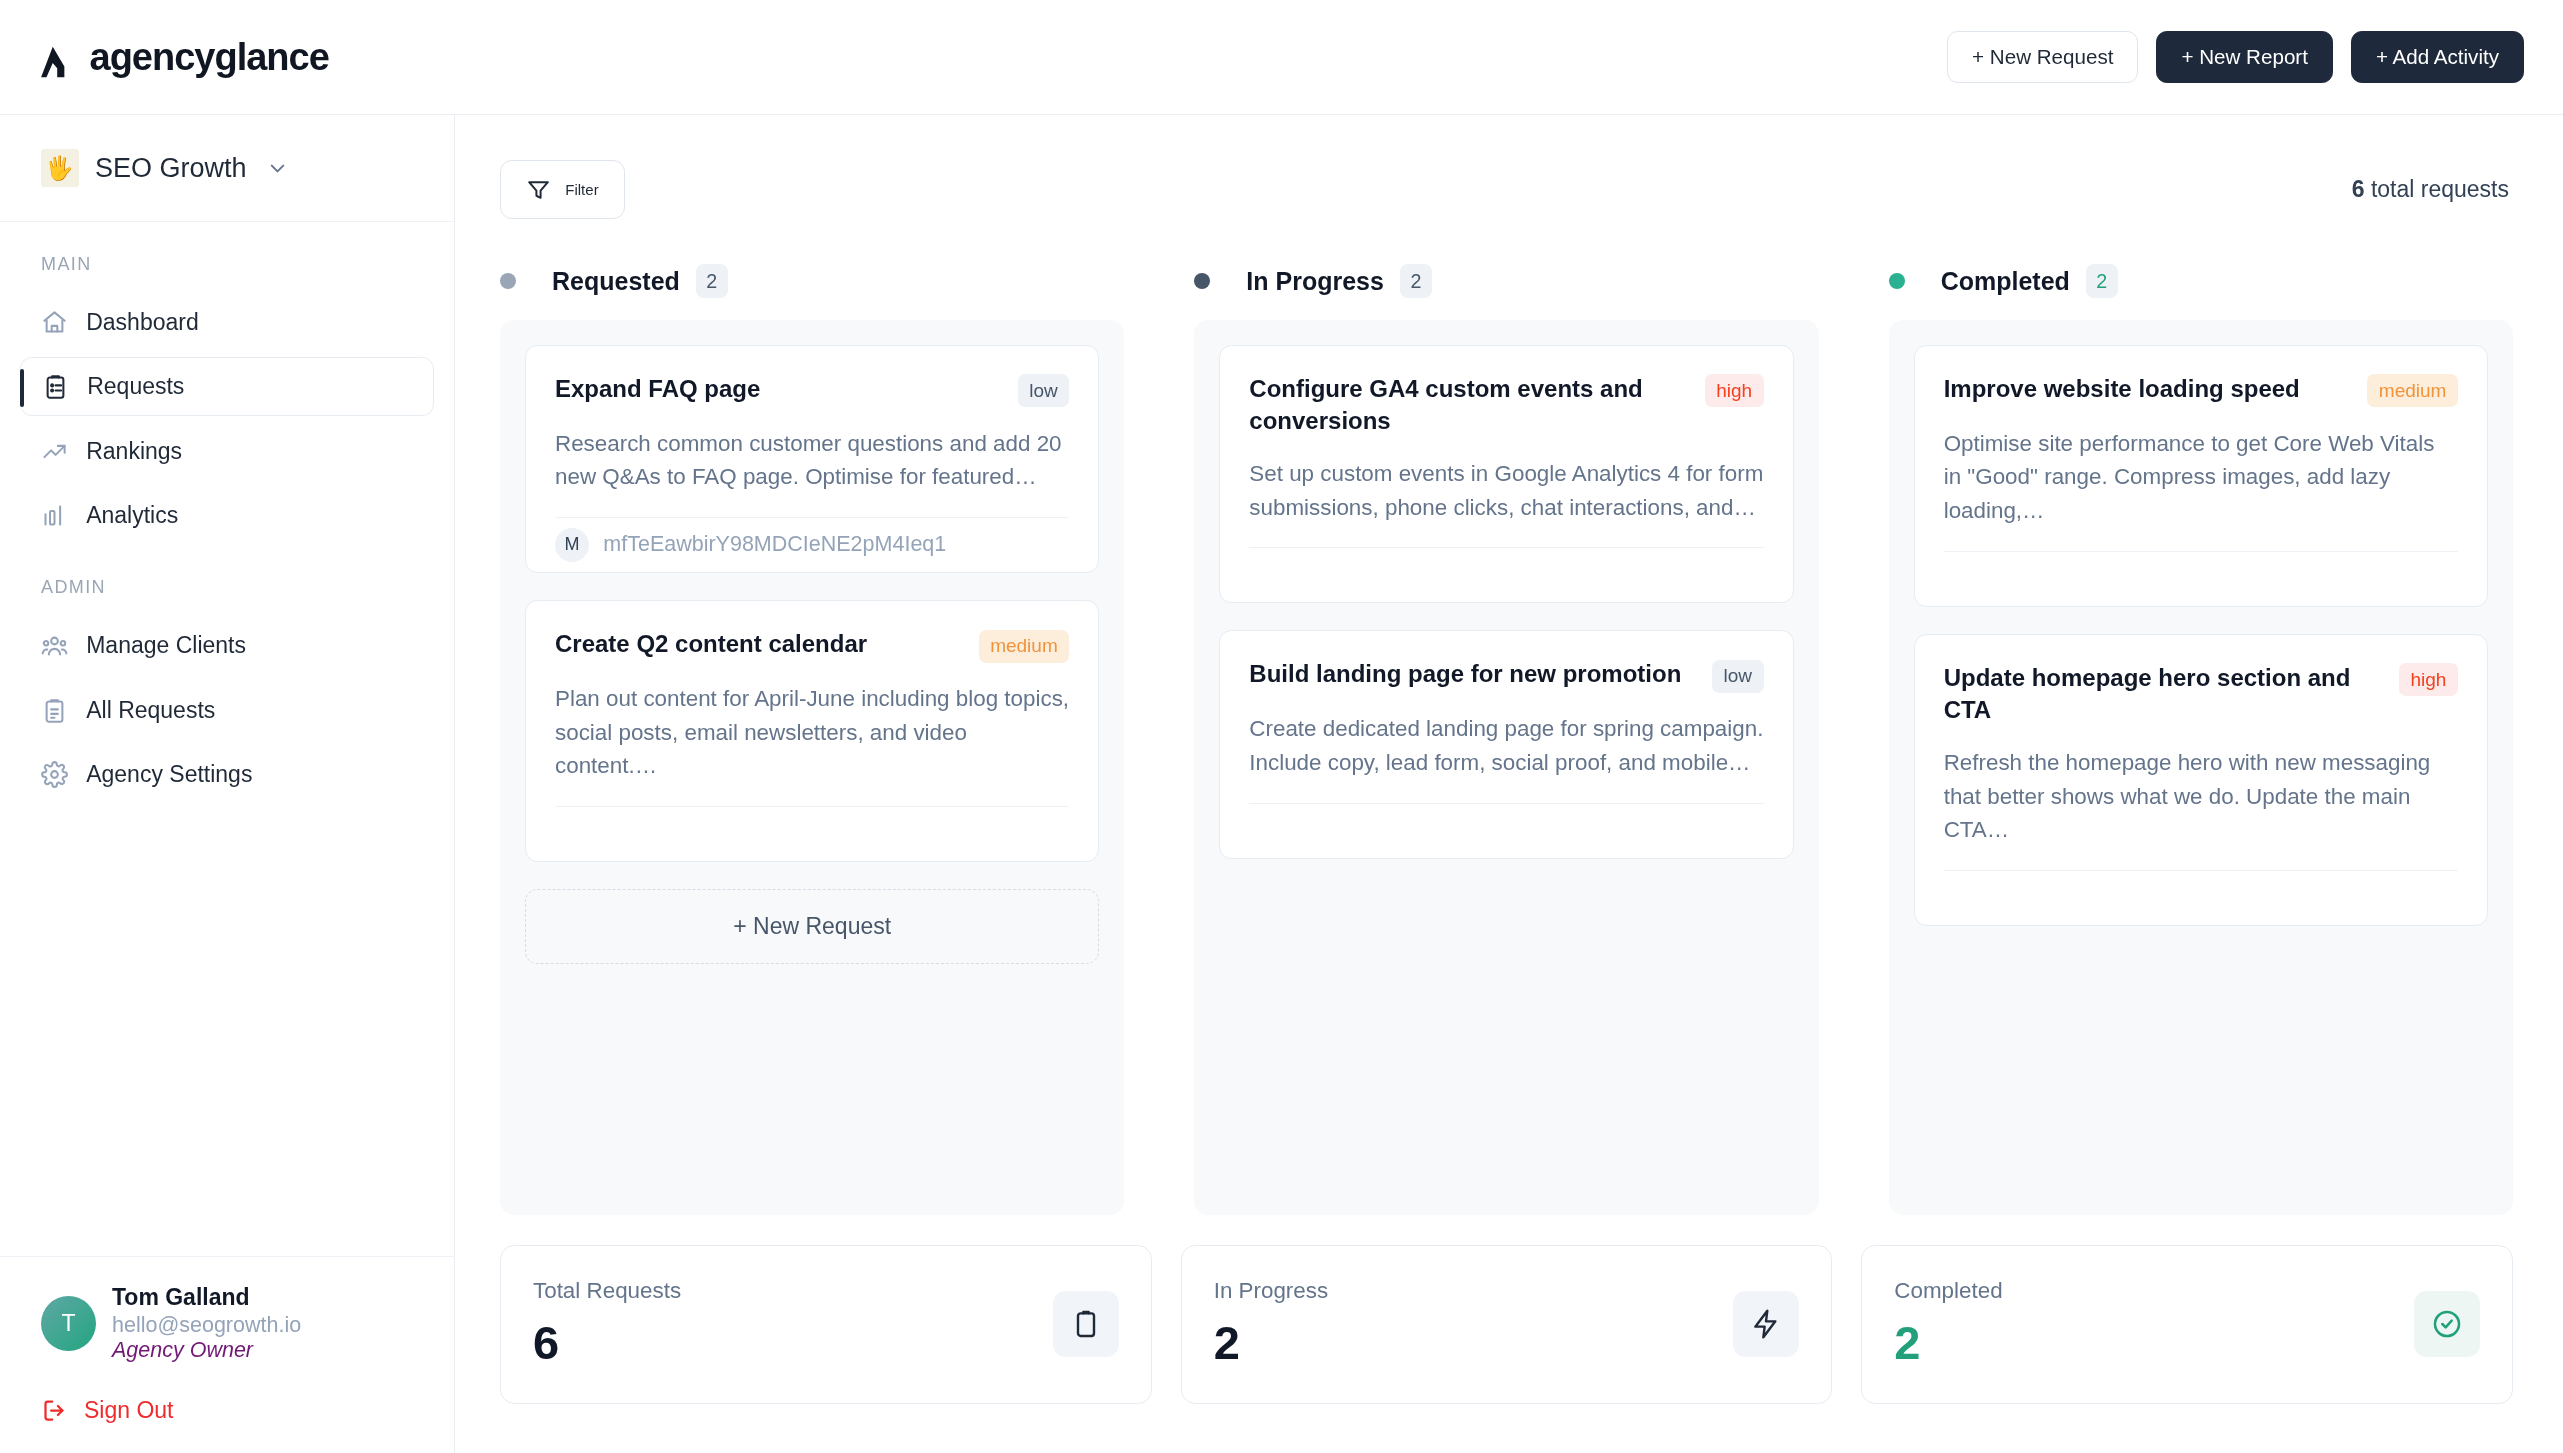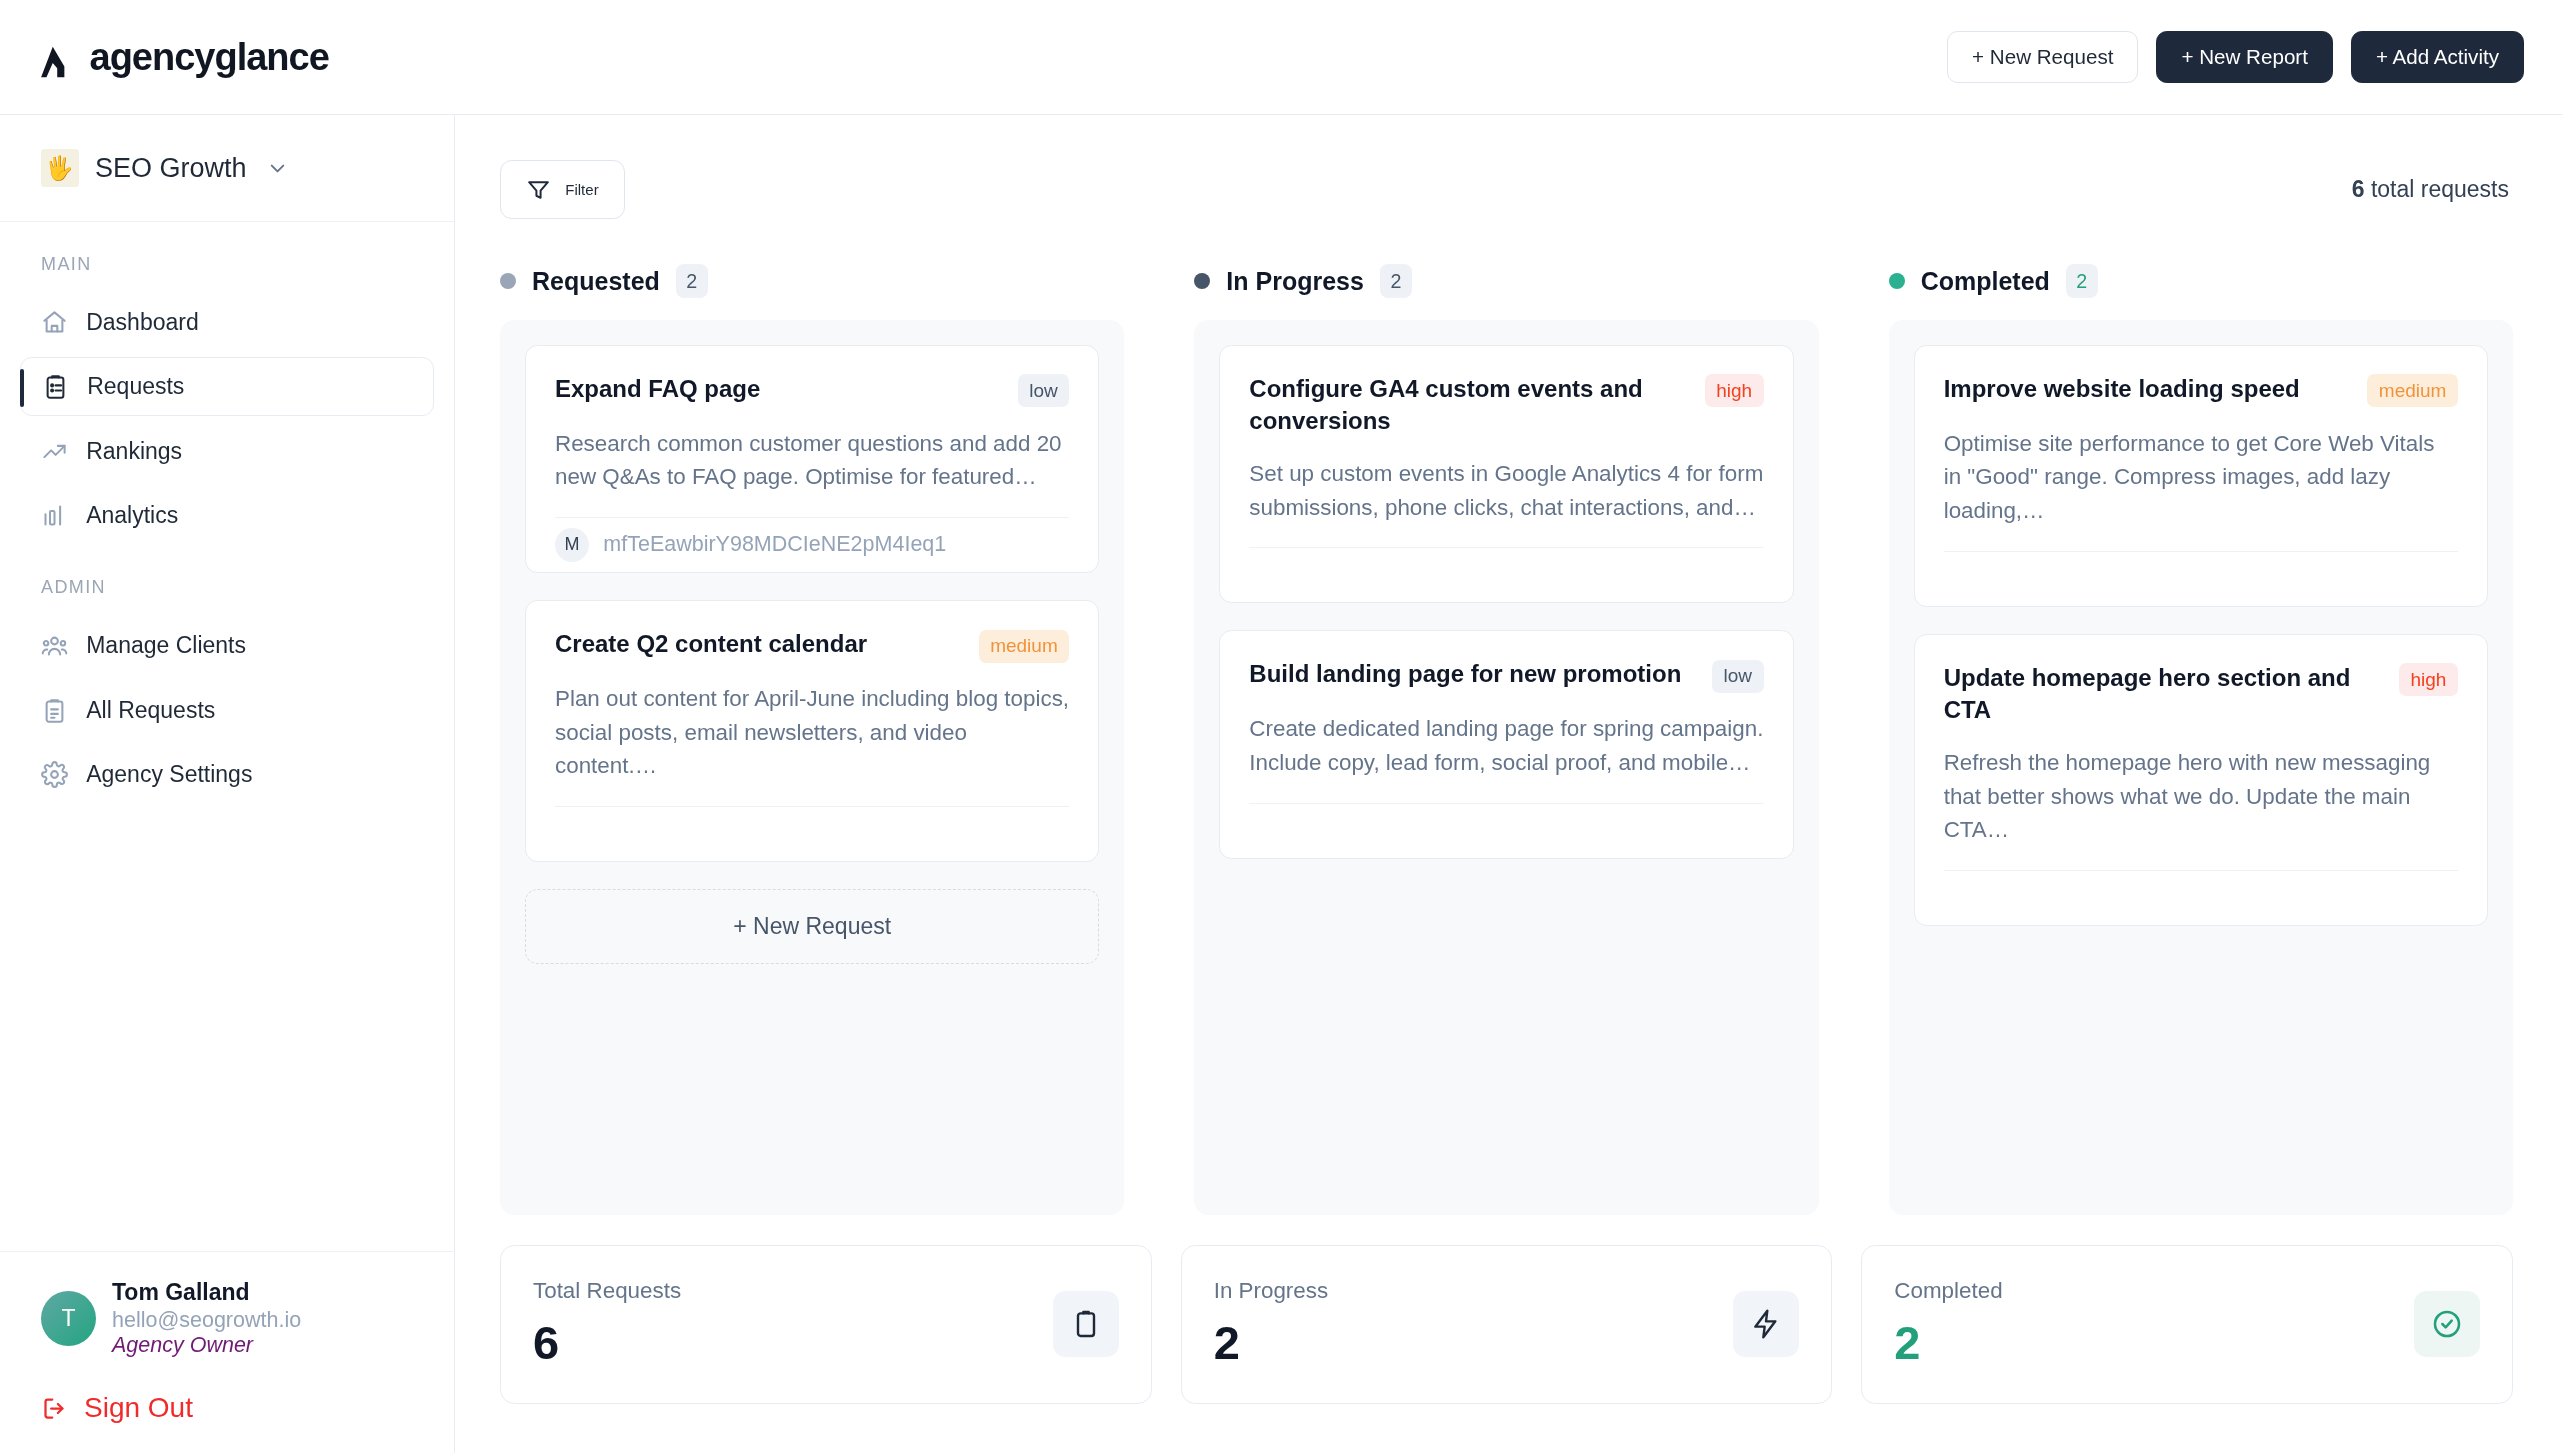--- a/index.html
+++ b/index.html
@@ -84,21 +84,21 @@
     width: 55px; height: 55px; border-radius: 50%;
     background: linear-gradient(135deg, #5fa8a4 0%, #23a580 100%);
     color: #ffffff; font-size: 23px;
     display: flex; align-items: center; justify-content: center; flex: none;
   }
   .user-name { font-size: 23px; color: #111827; font-weight: bold; }
   .user-email { font-size: 21.5px; color: #94a3b8; margin-top: 1.8px; }
   .user-role { font-size: 21.5px; color: #701a75; margin-top: 0; font-style: italic; }
   .signout {
     display: flex; align-items: center; gap: 16px; margin-top: 34px;
-    color: #ef2b2b; font-size: 28px; cursor: pointer;
+    color: #ef2b2b; font-size: 23px; cursor: pointer;
   }
   .signout .ic { width: 27px; height: 27px; display: block; }
 
   
   .main {
     position: absolute; top: 115px; left: 455px;
     width: 2108px; height: 1339px; background: #ffffff; overflow: hidden;
   }
   .toolbar {
     display: flex; align-items: center; justify-content: space-between;
@@ -113,21 +113,21 @@
   .total-requests { font-size: 23px; color: #334155; }
   .total-requests b { font-weight: bold; }
 
   
   .board {
     display: flex; gap: 70px; padding: 45px 50px 0 45px;
   }
   .col { width: 643px; }
   .col-head { display: flex; align-items: center; gap: 16px; margin-bottom: 21.5px; }
   .dot { width: 16px; height: 16px; border-radius: 50%; flex: none; }
-  .col-title { font-size: 25px; font-weight: bold; color: #111827; }
+  .col-title { font-size: 25px; font-weight: bold; color: #111827; margin-left: 20px; }
   .col-count {
     min-width: 32px; height: 34px; padding: 0 9.8px; border-radius: 8px;
     background: #eef2f6; color: #475569; font-size: 19.7px;
     display: flex; align-items: center; justify-content: center;
   }
   .col-body {
     background: #f7f9fb; border-radius: 14.3px; padding: 25px 25px 25px;
     min-height: 895px;
   }
   .card {

